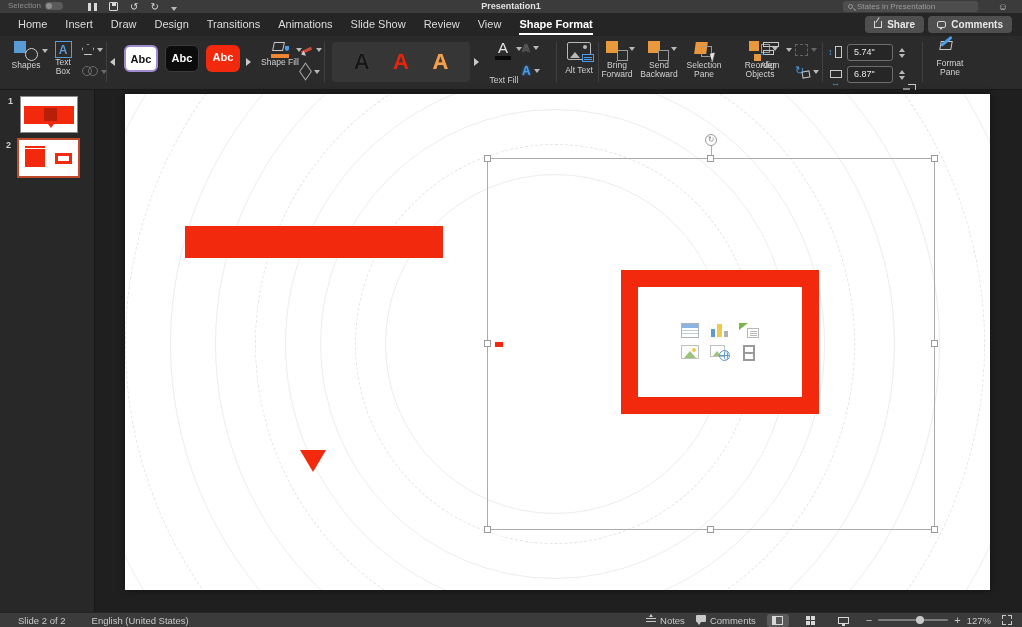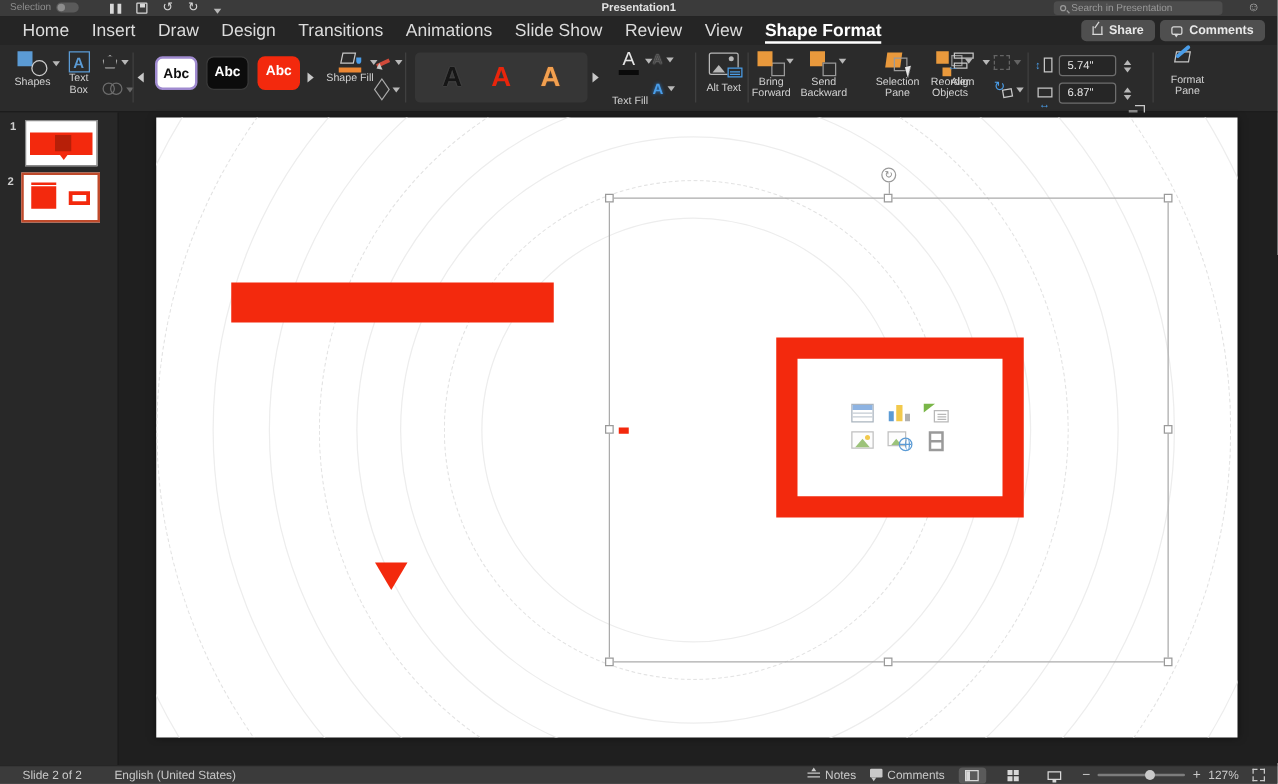--- a/index.html
+++ b/index.html
@@ -21,21 +21,21 @@
   .searchbox { position:absolute; right:44px; top:1px; width:135px; height:11px; background:#4d4d4d; border-radius:3px;
                display:flex; align-items:center; gap:4px; padding:0 5px; }
   .mag { width:5px; height:5px; border:1px solid #9a9a9a; border-radius:50%; position:relative; flex:none; }
   .mag::after { content:""; position:absolute; left:4px; top:4px; width:3px; height:1px; background:#9a9a9a; transform:rotate(45deg); }
   .search-txt { font-size:8px; color:#9a9a9a; white-space:nowrap; overflow:hidden; }
   .smiley { position:absolute; right:14px; top:0; font-size:10px; color:#bdbdbd; line-height:13px; }
 
   
   .tabbar { position:absolute; left:0; top:13px; width:1022px; height:23px; background:#252525; }
   .tabs { display:flex; height:23px; align-items:center; padding-left:9px; }
-  .tab { font-size:14px; color:#dcdcdc; padding:0 9px; height:23px; line-height:23px; position:relative; cursor:default; }
+  .tab { font-size:11px; color:#dcdcdc; padding:0 9px; height:23px; line-height:23px; position:relative; cursor:default; }
   .tab.active { color:#fff; font-weight:bold; }
   .tab.active::after { content:""; position:absolute; left:9px; right:9px; bottom:1px; height:2px; background:#fff; }
   .hbtn { position:absolute; top:3px; height:17px; background:#4f4f4f; border-radius:4px; color:#e8e8e8;
           font-size:10px; font-weight:bold; display:flex; align-items:center; gap:5px; padding:0 9px; }
   .hbtn.share { right:98px; }
   .hbtn.comments { right:10px; }
   .share-icon { width:8px; height:7px; border:1px solid #d8d8d8; border-top:none; position:relative; }
   .share-icon::before { content:""; position:absolute; left:2px; top:-4px; width:1px; height:6px; background:#d8d8d8; transform:rotate(35deg); }
   .bubble-icon { width:9px; height:7px; border:1px solid #d8d8d8; border-radius:2px; position:relative; }
   .bubble-icon::after { content:""; position:absolute; left:1px; bottom:-3px; border-left:2px solid transparent; border-right:2px solid transparent; border-top:3px solid #d8d8d8; }
@@ -257,21 +257,21 @@
     <div class="tb-icons">
       <span class="cols-icon"></span>
       <span class="save-icon"></span>
       <span class="glyph">↺</span>
       <span class="glyph">↻</span>
       <span class="chev" style="margin-top:5px"></span>
     </div>
     <div class="tb-title">Presentation1</div>
     <div class="searchbox">
       <span class="mag"></span>
-      <span class="search-txt">Search in Presentation</span>
+      <span class="search-txt">States in Presentation</span>
     </div>
     <span class="smiley">☺</span>
   </div>
 
   <div class="tabbar">
     <div class="tabs">
       <span class="tab">Home</span>
       <span class="tab">Insert</span>
       <span class="tab">Draw</span>
       <span class="tab">Design</span>
@@ -392,21 +392,21 @@
       <div class="rlabel">Bring Forward</div>
     </div>
     <div class="obtn" style="left:636px;width:46px">
       <div class="oic">
         <i class="osq" style="left:0;top:0"></i>
           <i class="gsq" style="right:1px;bottom:0"></i>
         <span class="chev chv"></span>
       </div>
       <div class="rlabel">Send Backward</div>
     </div>
-    <div class="obtn" style="left:697px;width:42px">
+    <div class="obtn" style="left:683px;width:42px">
       <div class="oic">
         <i class="osq" style="left:2px;top:1px;transform:skewX(-8deg)"></i>
           <i class="gsq t" style="left:8px;top:5px"></i>
         <i class="cursor"></i>
       </div>
       <div class="rlabel">Selection Pane</div>
     </div>
     <div class="obtn" style="left:740px;width:40px">
       <div class="oic">
         <i class="osq" style="left:0;top:0;width:10px;height:10px"></i>

